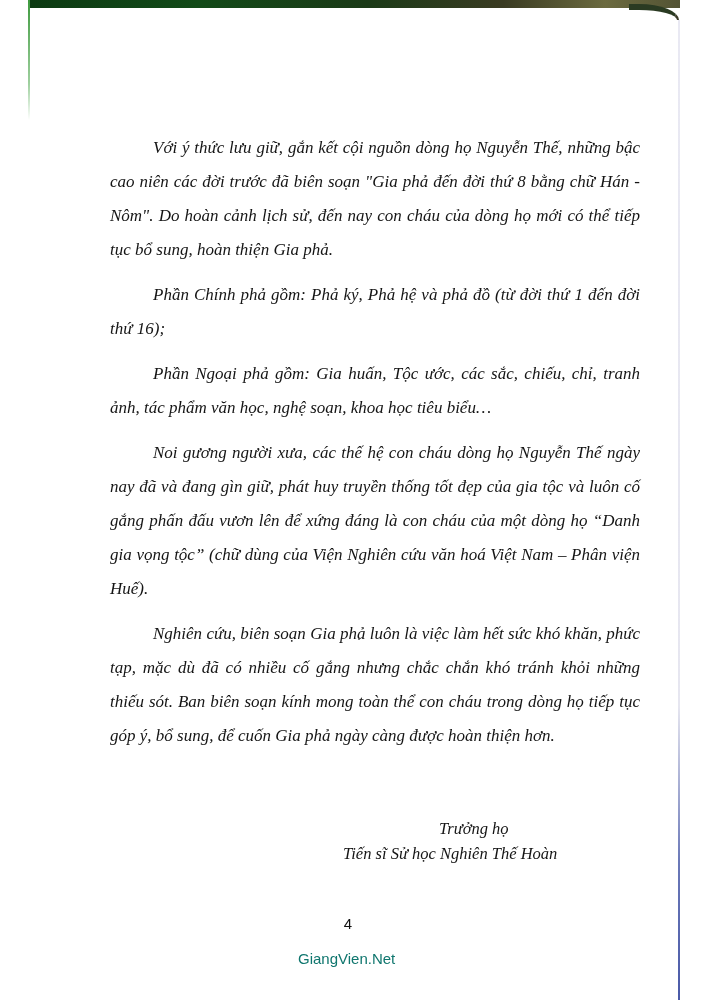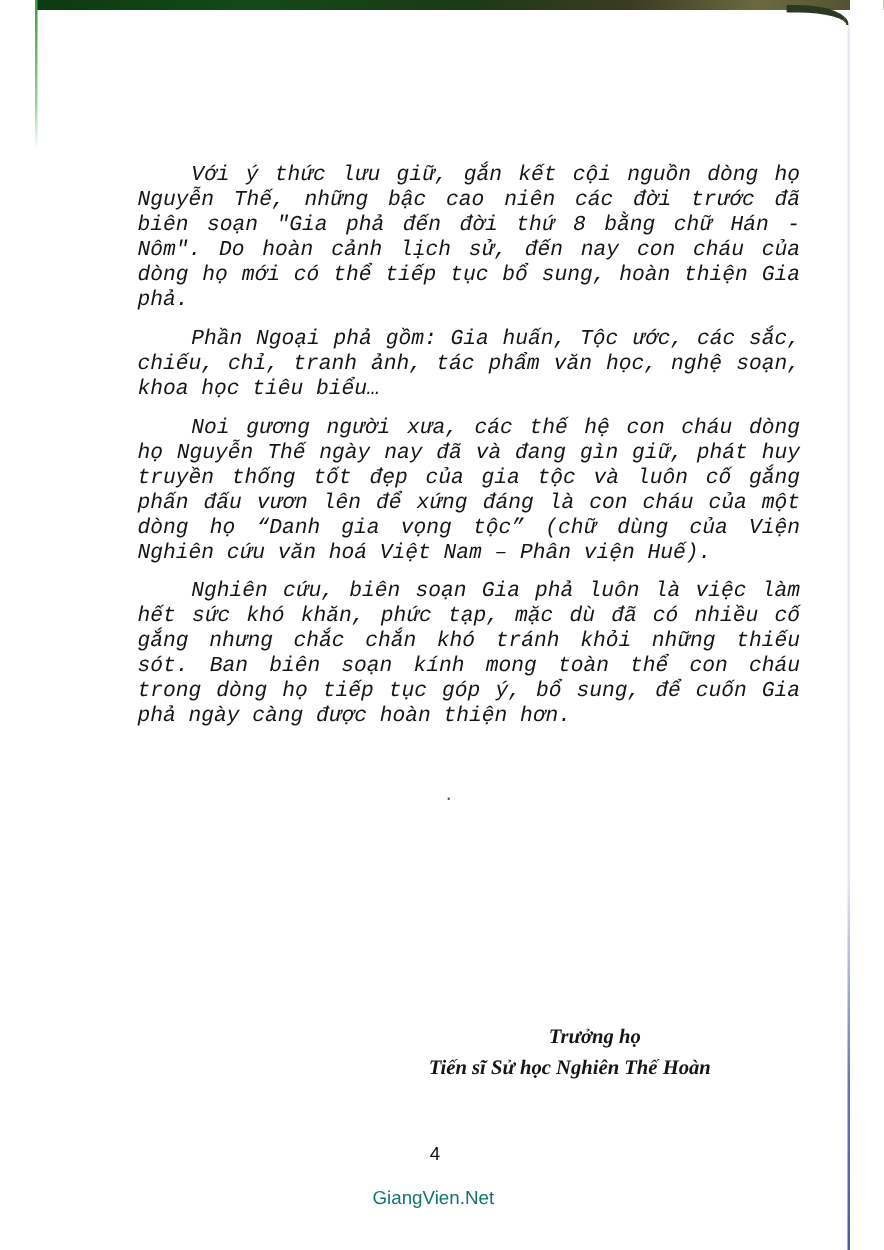--- a/index.html
+++ b/index.html
@@ -58,37 +58,36 @@
       height: 1000px;
       background: #ffffff;
     }
     .text-block {
       position: absolute;
       left: 110px;
       top: 131px;
       width: 530px;
       font-style: italic;
       font-size: 17px;
-      line-height: 20px;
+      line-height: 34px;
       text-align: justify;
-      font-family: Liberation Mono, monospace;
     }
     .para {
       margin: 0 0 11px 0;
       text-indent: 43px;
     }
     .bold {
       font-weight: bold;
     }
     .signature {
       position: absolute;
       left: 343px;
       top: 816px;
       font-style: italic;
-      font-weight: bold;
+      font-weight: normal;
       font-size: 16.5px;
       line-height: 25px;
     }
     .sig-title {
       padding-left: 96px;
     }
     .page-number {
       position: absolute;
       left: 338px;
       top: 915px;
@@ -120,20 +119,21 @@
 <body>
 
 <div class="top-band"></div>
 <div class="top-band-curve"></div>
 <div class="left-edge"></div>
 <div class="right-edge"></div>
 <div class="right-margin"></div>
 
 <div class="text-block">
   <p class="para">Với ý thức lưu giữ, gắn kết cội nguồn dòng họ Nguyễn Thế, những bậc cao niên các đời trước đã biên soạn "Gia phả đến đời thứ 8 bằng chữ Hán - Nôm". Do hoàn cảnh lịch sử, đến nay con cháu của dòng họ mới có thể tiếp tục bổ sung, hoàn thiện Gia phả.</p>
+  <p class="para">Phần Chính phả gồm: Phả ký, Phả hệ và phả đồ (từ đời thứ 1 đến đời thứ 16);</p>
   <p class="para">Phần Ngoại phả gồm: Gia huấn, Tộc ước, các sắc, chiếu, chỉ, tranh ảnh, tác phẩm văn học, nghệ soạn, khoa học tiêu biểu…</p>
   <p class="para">Noi gương người xưa, các thế hệ con cháu dòng họ Nguyễn Thế ngày nay đã và đang gìn giữ, phát huy truyền thống tốt đẹp của gia tộc và luôn cố gắng phấn đấu vươn lên để xứng đáng là con cháu của một dòng họ “Danh gia vọng tộc” (chữ dùng của Viện Nghiên cứu văn hoá Việt Nam – Phân viện Huế).</p>
   <p class="para">Nghiên cứu, biên soạn Gia phả luôn là việc làm hết sức khó khăn, phức tạp, mặc dù đã có nhiều cố gắng nhưng chắc chắn khó tránh khỏi những thiếu sót. Ban biên soạn kính mong toàn thể con cháu trong dòng họ tiếp tục góp ý, bổ sung, để cuốn Gia phả ngày càng được hoàn thiện hơn.</p>
 </div>
 
 <div class="dot-speck"></div>
 
 <div class="signature">
   <div class="sig-title">Trưởng họ</div>
   <div>Tiến sĩ Sử học Nghiên Thế Hoàn</div>

